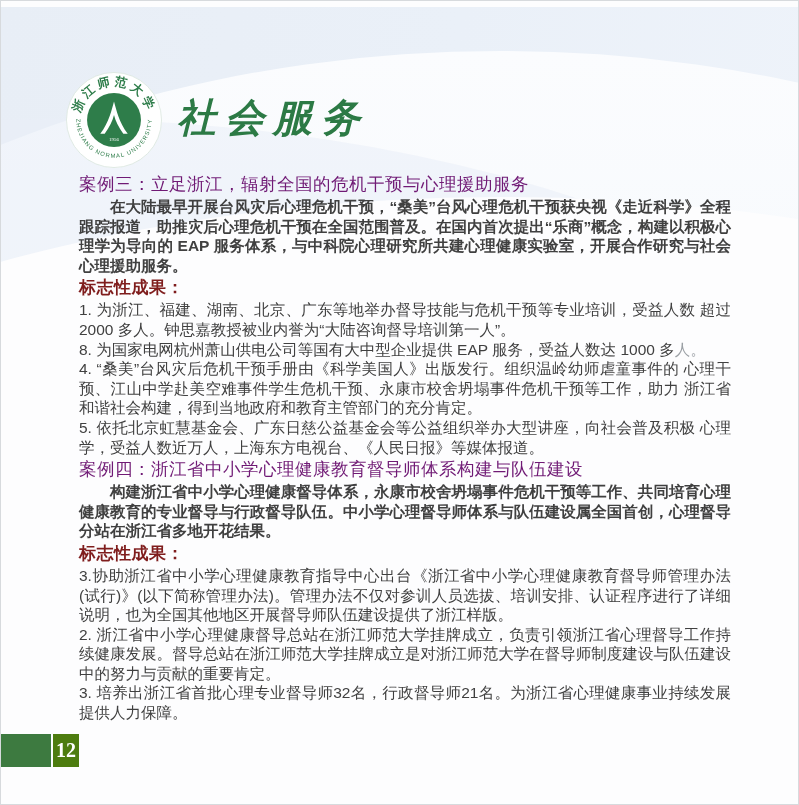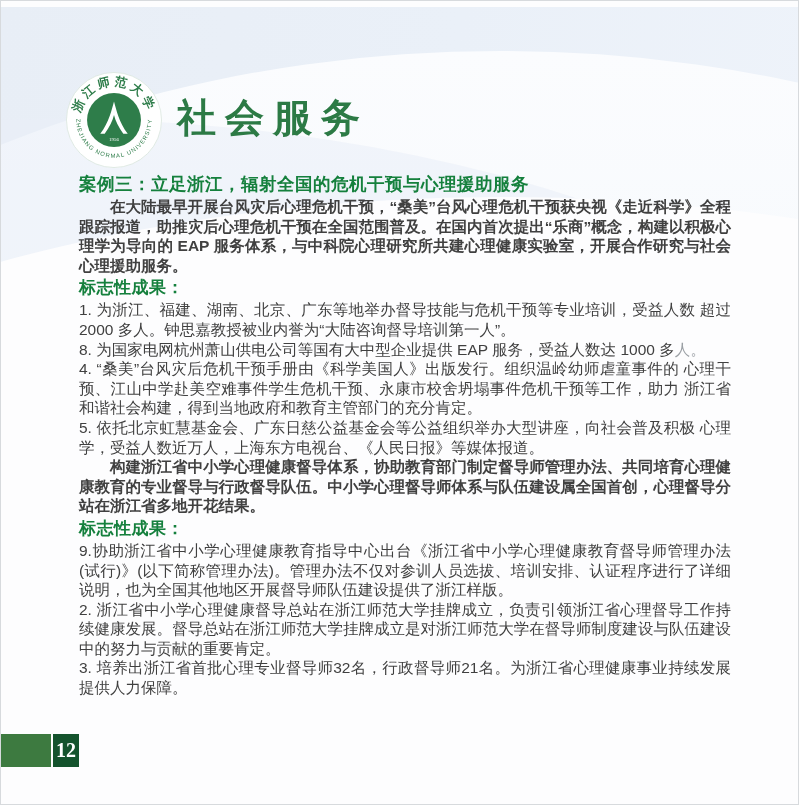--- a/index.html
+++ b/index.html
@@ -33,50 +33,51 @@
     background:#fdfdfe;
   }
   
   .logo{position:absolute;left:64px;top:70px;width:98px;height:98px;}
   
   .title{
     position:absolute;left:176px;top:90px;
     font-size:39px;font-weight:bold;letter-spacing:9px;
     color:#2c7a45;
     font-family:"Liberation Sans", sans-serif;
+    font-style:italic;
   }
   
   .content{
     position:absolute;left:78px;top:171px;width:652px;
     font-size:15.5px;line-height:19.6px;color:#404040;
     text-align:justify;
   }
   .content p{margin:0;}
   .case-heading{
     font-family:"Liberation Serif", serif;
-    font-weight:bold;font-size:17.5px;line-height:22px;
-    color:#15803d;letter-spacing:.5px;
+    font-weight:normal;font-size:17.5px;line-height:22px;
+    color:#701a75;letter-spacing:.5px;
     margin:0;padding:1px 0 2px 0;
   }
   .results-label{
     font-family:"Liberation Serif", serif;
     font-weight:bold;font-size:17px;line-height:23px;
-    color:#15803d;letter-spacing:.5px;
+    color:#7f1d1d;letter-spacing:.5px;
     margin:0;padding:1px 0 1px 0;
   }
   .intro{text-indent:2em;font-weight:bold;}
   .muted{color:#9a9fa4;}
   
   .foot-bar{
     position:absolute;left:0;top:733px;width:50px;height:33px;
     background:#3d7a40;
   }
   .foot-num{
     position:absolute;left:52px;top:733px;width:26px;height:33px;
-    background:#14532d;color:#ffffff;
+    background:#4d7c0f;color:#ffffff;
     font-family:"Liberation Serif", serif;font-weight:bold;font-size:20px;
     display:flex;align-items:center;justify-content:center;
   }
 </style>
 </head>
 <body>
 
 <div class="page">
 
   <div class="deco">
@@ -110,23 +111,24 @@
   <div class="content">
 
     <p class="case-heading">案例三：立足浙江，辐射全国的危机干预与心理援助服务</p>
     <p class="intro">在大陆最早开展台风灾后心理危机干预，“桑美”台风心理危机干预获央视《走近科学》全程跟踪报道，助推灾后心理危机干预在全国范围普及。在国内首次提出“乐商”概念，构建以积极心理学为导向的 EAP 服务体系，与中科院心理研究所共建心理健康实验室，开展合作研究与社会心理援助服务。</p>
     <p class="results-label">标志性成果：</p>
     <p>1. 为浙江、福建、湖南、北京、广东等地举办督导技能与危机干预等专业培训，受益人数 超过 2000 多人。钟思嘉教授被业内誉为“大陆咨询督导培训第一人”。</p>
     <p><span>8. 为国家电网杭州萧山供电公司等国有大中型企业提供 EAP 服务，受益人数达 1000 多</span><span class="muted">人。</span></p>
     <p>4. “桑美”台风灾后危机干预手册由《科学美国人》出版发行。组织温岭幼师虐童事件的 心理干预、江山中学赴美空难事件学生危机干预、永康市校舍坍塌事件危机干预等工作，助力 浙江省和谐社会构建，得到当地政府和教育主管部门的充分肯定。</p>
     <p>5. 依托北京虹慧基金会、广东日慈公益基金会等公益组织举办大型讲座，向社会普及积极 心理学，受益人数近万人，上海东方电视台、《人民日报》等媒体报道。</p>
 
-    <p class="intro">构建浙江省中小学心理健康督导体系，协助教育部门制定督导师管理办法、共同培育心理健康教育的专业督导与行政督导队伍。中小学心理督导师体系与队伍建设属全国首创，心理督导分站在浙江省多地开花结果。</p>
+    <p class="case-heading">案例四：浙江省中小学心理健康教育督导师体系构建与队伍建设</p>
+    <p class="intro">构建浙江省中小学心理健康督导体系，永康市校舍坍塌事件危机干预等工作、共同培育心理健康教育的专业督导与行政督导队伍。中小学心理督导师体系与队伍建设属全国首创，心理督导分站在浙江省多地开花结果。</p>
     <p class="results-label">标志性成果：</p>
-    <p>9.协助浙江省中小学心理健康教育指导中心出台《浙江省中小学心理健康教育督导师管理办法(试行)》(以下简称管理办法)。管理办法不仅对参训人员选拔、培训安排、认证程序进行了详细说明，也为全国其他地区开展督导师队伍建设提供了浙江样版。</p>
+    <p>3.协助浙江省中小学心理健康教育指导中心出台《浙江省中小学心理健康教育督导师管理办法(试行)》(以下简称管理办法)。管理办法不仅对参训人员选拔、培训安排、认证程序进行了详细说明，也为全国其他地区开展督导师队伍建设提供了浙江样版。</p>
     <p>2. 浙江省中小学心理健康督导总站在浙江师范大学挂牌成立，负责引领浙江省心理督导工作持续健康发展。督导总站在浙江师范大学挂牌成立是对浙江师范大学在督导师制度建设与队伍建设中的努力与贡献的重要肯定。</p>
     <p>3. 培养出浙江省首批心理专业督导师32名，行政督导师21名。为浙江省心理健康事业持续发展提供人力保障。</p>
 
   </div>
 
   <div class="foot-bar"></div>
   <div class="foot-num">12</div>
 
 </div>
 

